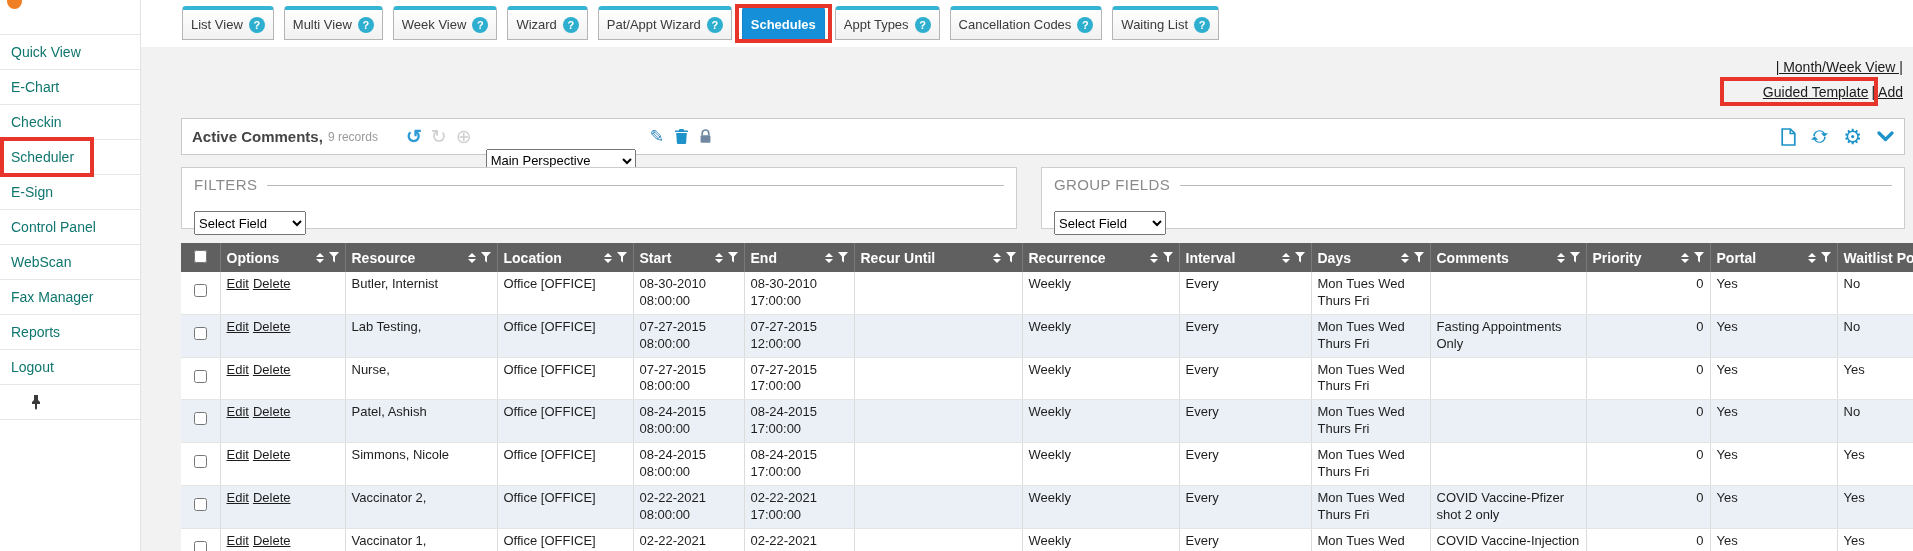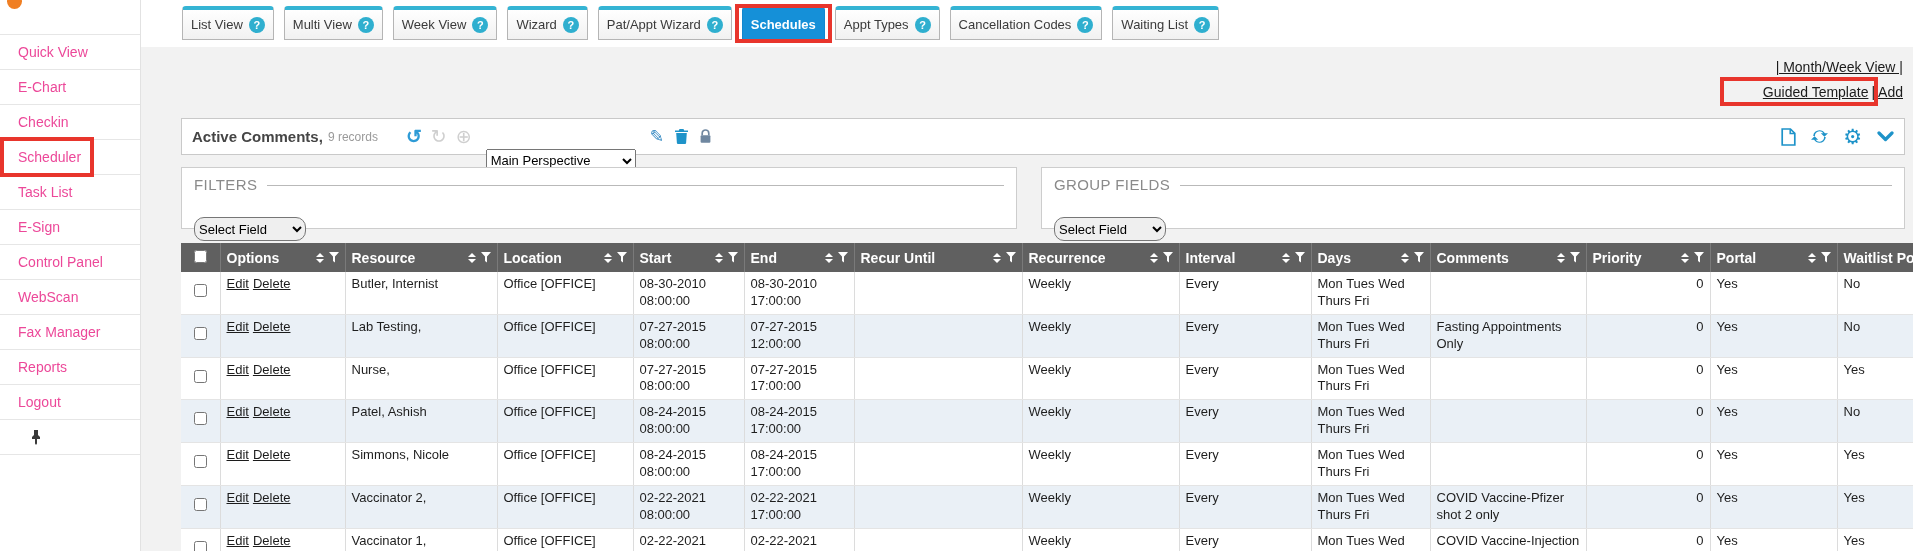--- a/index.html
+++ b/index.html
@@ -6,21 +6,21 @@
   html,body { width: 1913px; height: 551px; }
   body { font-family: "Liberation Sans", sans-serif; background: #fff; }
 
   .screen { position: relative; width: 1913px; height: 551px; overflow: hidden; background: #f2f2f2; }
 
   
   .sidebar { position: absolute; left: 0; top: 0; width: 141px; height: 100%; background: #fff; border-right: 1px solid #e2e2e2; z-index: 5; }
   .logo-area { height: 34px; position: relative; overflow: hidden; }
   .logo-dot { position: absolute; left: 7px; top: -6px; width: 15px; height: 15px; border-radius: 50%; background: #f07f23; }
   .side-nav { border-top: 1px solid #e6e6e6; }
-  .side-item { position: relative; height: 35px; line-height: 34px; padding-left: 18px; font-size: 14px; color: #ec4899; border-bottom: 1px solid #e6e6e6; cursor: pointer; white-space: nowrap; }
+  .side-item { position: relative; height: 35px; line-height: 34px; padding-left: 11px; font-size: 14px; color: #0f766e; border-bottom: 1px solid #e6e6e6; cursor: pointer; white-space: nowrap; }
   .pin-row { height: 35px; border-bottom: 1px solid #e6e6e6; display: flex; align-items: center; padding-left: 30px; }
   .annotation-side { position: absolute; left: 0; top: -3px; width: 94px; height: 40px; border: 4px solid #e8352c; pointer-events: none; z-index: 3; }
 
   
   .main { margin-left: 141px; height: 100%; }
 
   
   .tabbar { height: 47px; background: #fff; display: flex; align-items: flex-start; gap: 10px; padding: 6px 0 0 41px; }
   .tab { display: inline-flex; align-items: center; gap: 6px; height: 34px; padding: 0 8px; background: linear-gradient(#ffffff, #f1f1f1); border: 1px solid #b5b5b5; border-top: 4px solid #35b4d4; border-radius: 4px 4px 0 0; font-size: 13px; color: #3a3a3a; cursor: pointer; white-space: nowrap; }
   .tab.active { position: relative; background: #1590d8; border-color: #1187cf; border-top-color: #1590d8; color: #fff; font-weight: bold; }
@@ -53,21 +53,21 @@
   .tb-gear { color: #1e93c9; font-size: 21px; }
 
   
   .filters-row { display: flex; gap: 24px; margin-top: 12px; }
   .panel { background: #fff; border: 1px solid #cdcdcd; height: 62px; padding: 8px 12px 0 12px; }
   .panel-filters { width: 836px; }
   .panel-group { flex: 1; }
   .panel-head { display: flex; align-items: center; gap: 10px; }
   .panel-label { font-size: 15px; color: #8a8a8a; letter-spacing: 0.4px; white-space: nowrap; }
   .panel-rule { flex: 1; border-top: 1px solid #b9b9b9; margin-top: 1px; }
-  .panel select { margin-top: 24px; min-width: 112px; border-radius: 10px; }
+  .panel select { margin-top: 18px; min-width: 112px; }
 
   
   .sched-table { margin-top: 14px; border-collapse: collapse; table-layout: fixed; width: 1860px; background: #fff; }
   th { background: #606060; color: #fff; font-size: 14px; font-weight: bold; text-align: right; padding: 0 6px; height: 29px; border-right: 1px solid #7a7a7a; white-space: nowrap; overflow: hidden; }
   .th-inner { display: flex; align-items: center; }
   .th-icons { margin-left: auto; display: flex; align-items: center; gap: 5px; padding-left: 4px; }
   .sort-icon { display: flex; flex-direction: column; gap: 2px; cursor: pointer; }
   .sort-icon i { display: block; width: 0; height: 0; border-left: 4px solid transparent; border-right: 4px solid transparent; }
   .sort-up { border-bottom: 4px solid #fff; }
   .sort-down { border-top: 4px solid #fff; }
@@ -90,21 +90,20 @@
       <span class="logo-dot"></span>
     </div>
     <nav class="side-nav">
       <div class="side-item">Quick View</div>
       <div class="side-item">E-Chart</div>
       <div class="side-item">Checkin</div>
       <div class="side-item">
         <span>Scheduler</span>
         <span class="annotation-side"></span>
       </div>
-      <div class="side-item">Task List</div>
       <div class="side-item">E-Sign</div>
       <div class="side-item">Control Panel</div>
       <div class="side-item">WebScan</div>
       <div class="side-item">Fax Manager</div>
       <div class="side-item">Reports</div>
       <div class="side-item">Logout</div>
       <div class="pin-row">
         <span style="display:flex;">
           <svg width="12" height="16" viewBox="0 0 12 16">
               <path fill="#3a3a3a" d="M4 1h4v5l2 2v2H7v4.4L6 16l-1-1.6V10H2V8l2-2z"></path>

